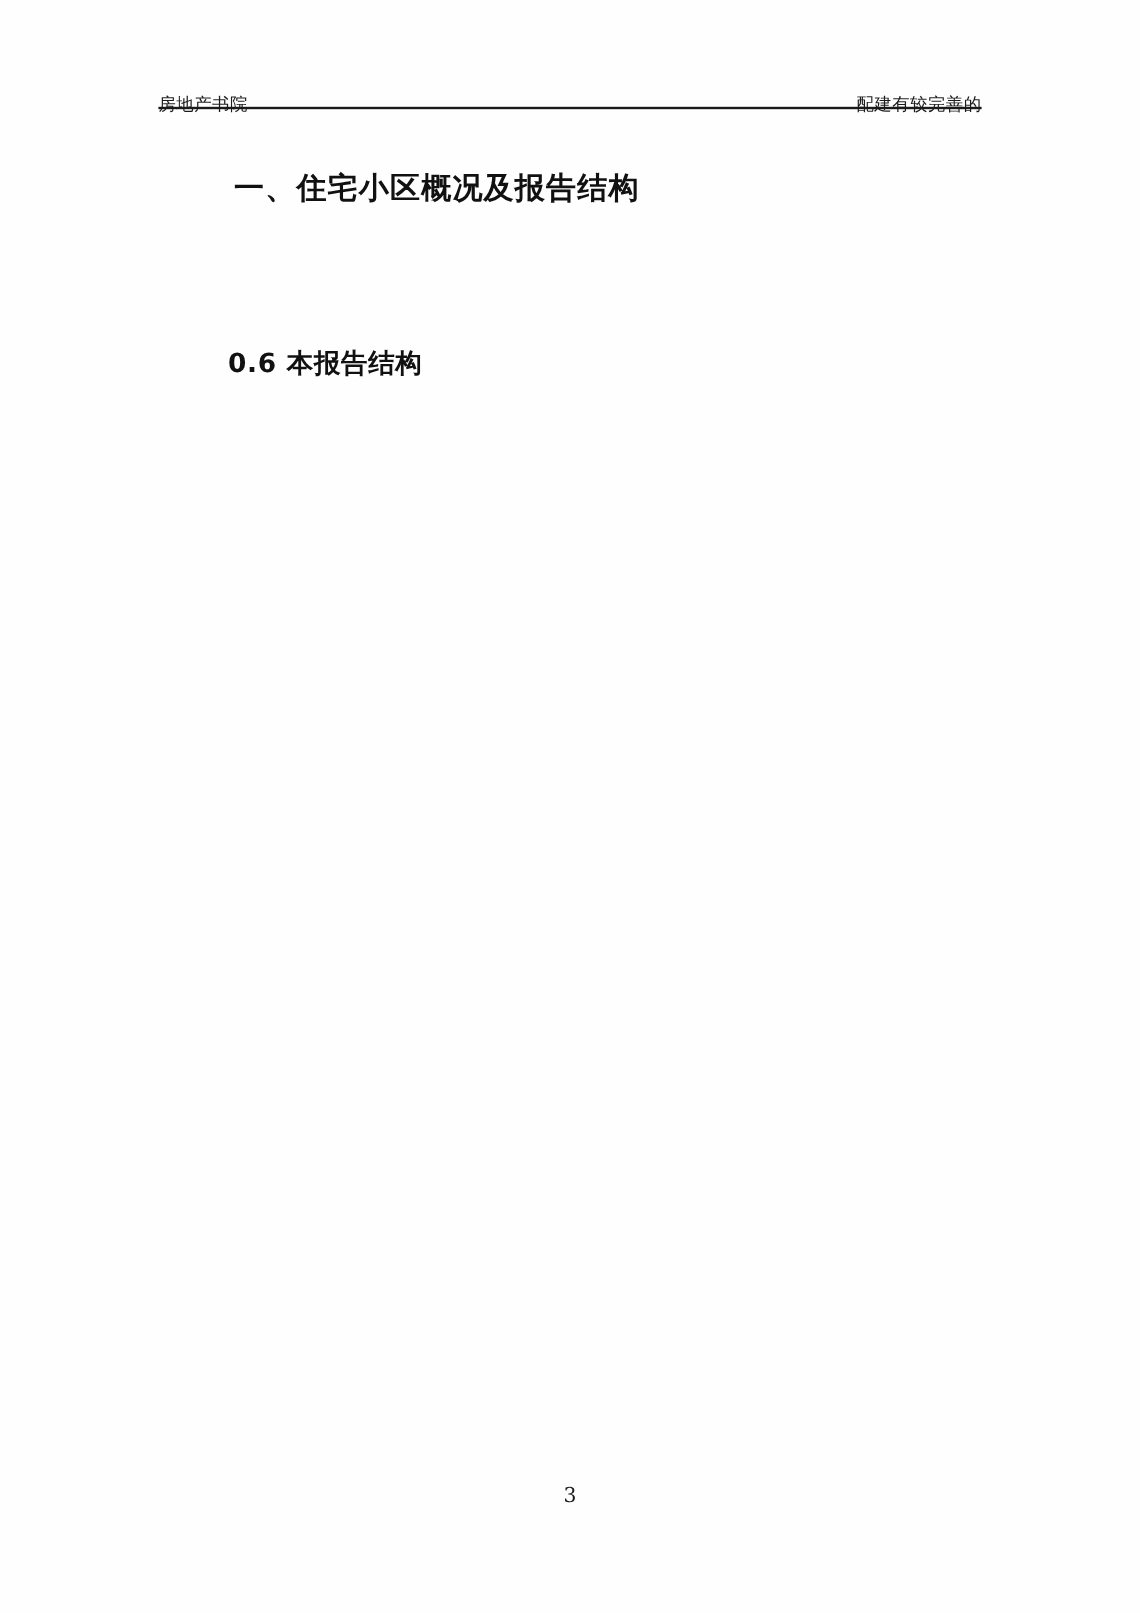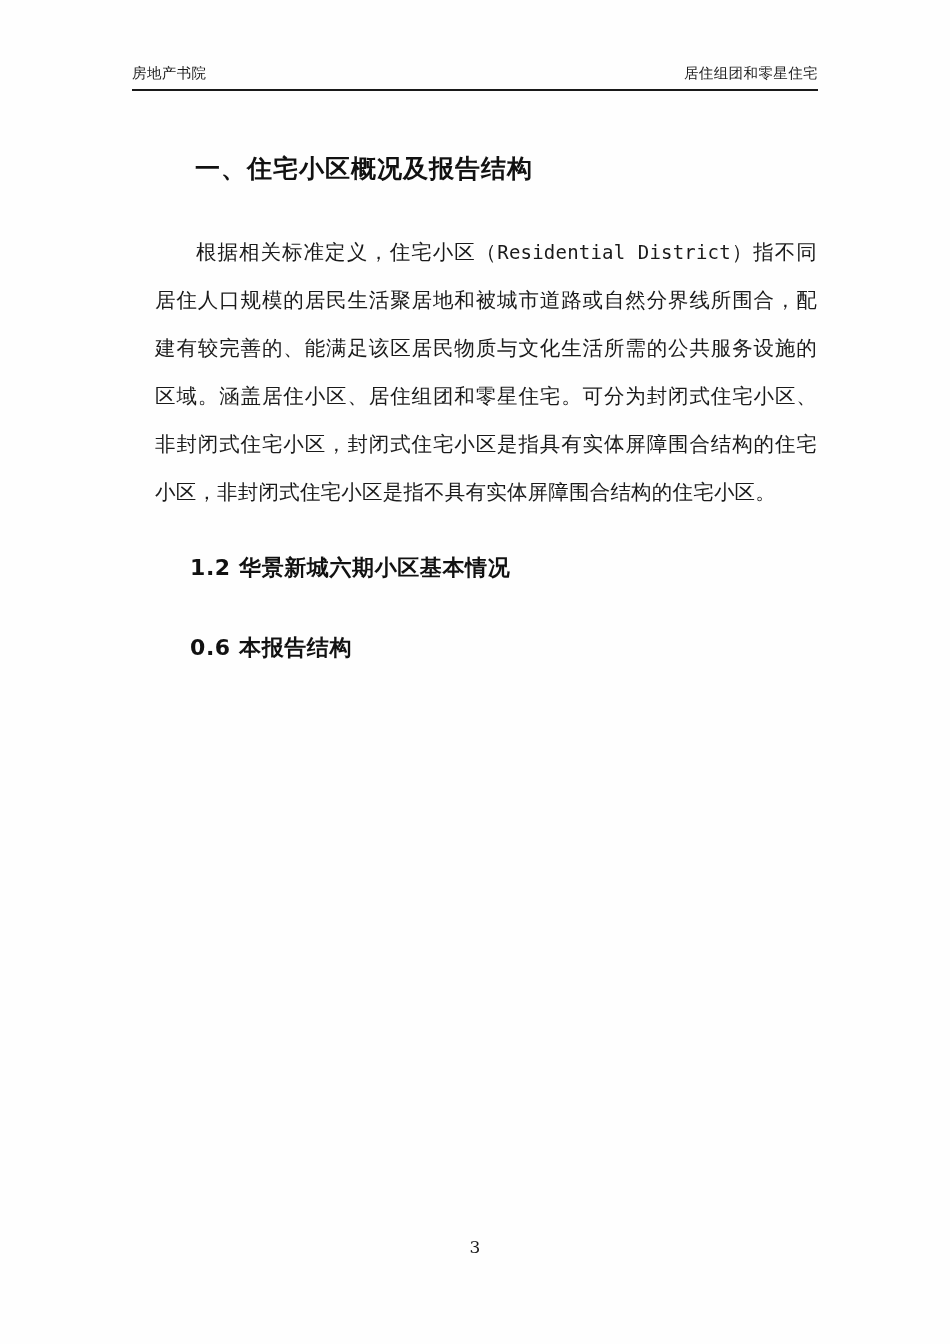--- a/index.html
+++ b/index.html
@@ -19,21 +19,21 @@
   .page {
     position: absolute;
     inset: 0;
     background: #fefefe;
   }
 
   
   .header {
     position: absolute;
     left: 132px;
-    top: 64px;
+    top: 78px;
     width: 686px;
     display: flex;
     justify-content: space-between;
     align-items: flex-end;
     font-family: "DejaVu Sans", "Liberation Sans", sans-serif;
     font-size: 14.5px;
     letter-spacing: 0.4px;
     color: #1c1c1c;
   }
   .header-rule {
@@ -42,21 +42,21 @@
     top: 89px;
     width: 686px;
     height: 2px;
     background: #1a1a1a;
   }
 
   
   .content {
     position: absolute;
     left: 155px;
-    top: 124px;
+    top: 112px;
     width: 662px;
   }
 
   h1.chapter {
     font-family: "DejaVu Sans", "Liberation Sans", sans-serif;
     font-weight: bold;
     font-size: 25px;
     letter-spacing: 1px;
     margin: 0;
     padding: 0;
@@ -116,40 +116,38 @@
     color: #1a1a1a;
   }
 </style>
 </head>
 <body>
 
 <div class="page">
 
   <div class="header">
     <span>房地产书院</span>
-    <span>居住组团和零星住宅</span>
+    <span>配建有较完善的</span>
   </div>
   <div class="header-rule"></div>
 
   <div class="content">
 
     <div class="gap-md"></div>
 
     <h1 class="chapter">一、住宅小区概况及报告结构</h1>
 
     <div class="gap-md"></div>
 
 
     <div class="gap-sm"></div>
 
-    <p class="para"><span>根据相关标准定义，住宅小区（</span><span class="mono">Residential District</span><span>）指不同居住人口规模的居民生活聚居地和被城市道路或自然分界线所围合，配建有较完善的、能满足该区居民物质与文化生活所需的公共服务设施的区域。涵盖居住小区、居住组团和零星住宅。可分为封闭式住宅小区、非封闭式住宅小区，封闭式住宅小区是指具有实体屏障围合结构的住宅小区，非封闭式住宅小区是指不具有实体屏障围合结构的住宅小区。</span></p>
 
     <div class="gap-lg"></div>
 
-    <h2 class="section bold">1.2  华景新城六期小区基本情况</h2>
 
     <div class="gap-sm"></div>
 
 
     <div class="gap-md"></div>
 
     <h2 class="section bold">0.6  本报告结构</h2>
 
     <div class="gap-sm"></div>
 

